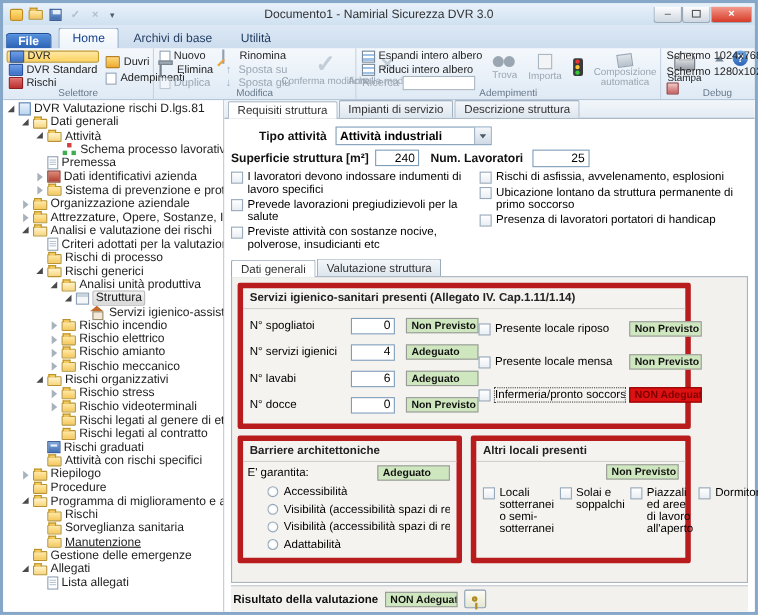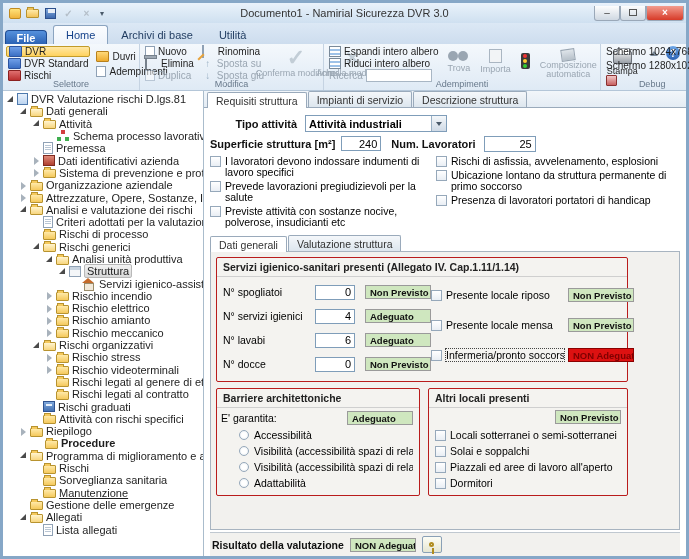--- a/index.html
+++ b/index.html
@@ -100,21 +100,21 @@
   .combo .cval{flex:1;font-size:11px;font-weight:bold;padding-left:3px;white-space:nowrap;overflow:hidden}
   .combo .cbtn{width:15px;height:15px;background:linear-gradient(#f4f7fa,#cfdae6);border-left:1px solid #9ab0c4;display:flex;align-items:center;justify-content:center}
   .combo .cbtn::before{content:'';border-left:3px solid transparent;border-right:3px solid transparent;border-top:4px solid #4a5a6a}
   .checkgrid{display:flex;margin-top:3px}
   .chkcol{display:flex;flex-direction:column;gap:3px;font-size:10.5px}
   .chkrow{display:flex;align-items:flex-start;gap:4px;line-height:11px}
   .cb{width:11px;height:11px;border:1px solid #96a8ba;background:linear-gradient(#fff,#e9eef4);flex:none;margin-top:0px}
   .rb{width:10px;height:10px;border:1px solid #96a8ba;border-radius:50%;background:radial-gradient(#fff 40%,#dfe7ee);flex:none}
   .itabs{display:flex;align-items:flex-end;height:17px;margin-top:6px;flex:none}
   .ipanel{border:1px solid #a8b4c0;background:#f2f1ee;flex:1;padding:5px;min-height:0}
-  .gbox{border:1px solid #b91c1c;background:#f4f3f0;border-radius:2px}
+  .gbox{border:5px solid #b91c1c;background:#f4f3f0;border-radius:2px}
   .gbox .gtitle{font-weight:bold;font-size:10.5px;padding:3px 6px;border-bottom:1px solid #cfcfcf;color:#222;white-space:nowrap;overflow:hidden}
   .status{display:inline-block;width:66px;height:14px;font-size:9.5px;font-weight:bold;text-align:left;padding:1px 4px;border:1px solid #9a9a9a;white-space:nowrap;overflow:hidden}
   .status.green{background:#cfe7bf;color:#111}
   .status.red{background:#dd1111;color:#7e0000;border-color:#8a0000}
   .srow{display:flex;align-items:center;height:24px;font-size:10.5px}
   .scrow{display:flex;align-items:center;height:30px;font-size:10.5px}
   .flbl{width:92px;white-space:nowrap}
   .fin{width:40px;height:15px}
   .focusbox{outline:1px dotted #444}
   .radios{display:flex;flex-direction:column;gap:4px;padding:4px 0 0 18px;font-size:10.5px}
@@ -434,21 +434,21 @@
         <div class="trow" style="padding-left: 29px;">
           <span class="tw none"></span>
           <span class="ti ti-folder"></span>
           <span class="tl">Attività con rischi specifici</span>
         </div>
         <div class="trow" style="padding-left: 16px;">
           <span class="tw col"></span>
           <span class="ti ti-folder"></span>
           <span class="tl">Riepilogo</span>
         </div>
-        <div class="trow" style="padding-left: 31px; font-weight: bold;">
+        <div class="trow" style="padding-left: 16px;">
           <span class="tw none"></span>
           <span class="ti ti-folder"></span>
           <span class="tl">Procedure</span>
         </div>
         <div class="trow" style="padding-left: 16px;">
           <span class="tw exp"></span>
           <span class="ti ti-folder-open"></span>
           <span class="tl">Programma di miglioramento e adempimenti</span>
         </div>
         <div class="trow" style="padding-left: 29px;">
@@ -622,21 +622,21 @@
                       <span class="rb"></span>
                       <span>Adattabilità</span>
                     </div>
                   </div>
               </div>
             </div>
             <div class="gbox" style="width:200px">
               <div class="gtitle">Altri locali presenti</div>
               <div style="padding:2px 6px 6px 6px">
                 <div style="text-align:right"><span class="status green">Non Previsto</span></div>
-                <div id="altri-rows" style="display:flex;flex-direction:column;gap:5px;margin-top:2px;font-size:10.5px">
+                <div id="altri-rows" style="display:flex;flex-direction:row;gap:5px;margin-top:2px;font-size:10.5px">
                     <div class="chkrow">
                       <span class="cb"></span>
                       <span>Locali sotterranei o semi-sotterranei</span>
                     </div>
                     <div class="chkrow">
                       <span class="cb"></span>
                       <span>Solai e soppalchi</span>
                     </div>
                     <div class="chkrow">
                       <span class="cb"></span>

